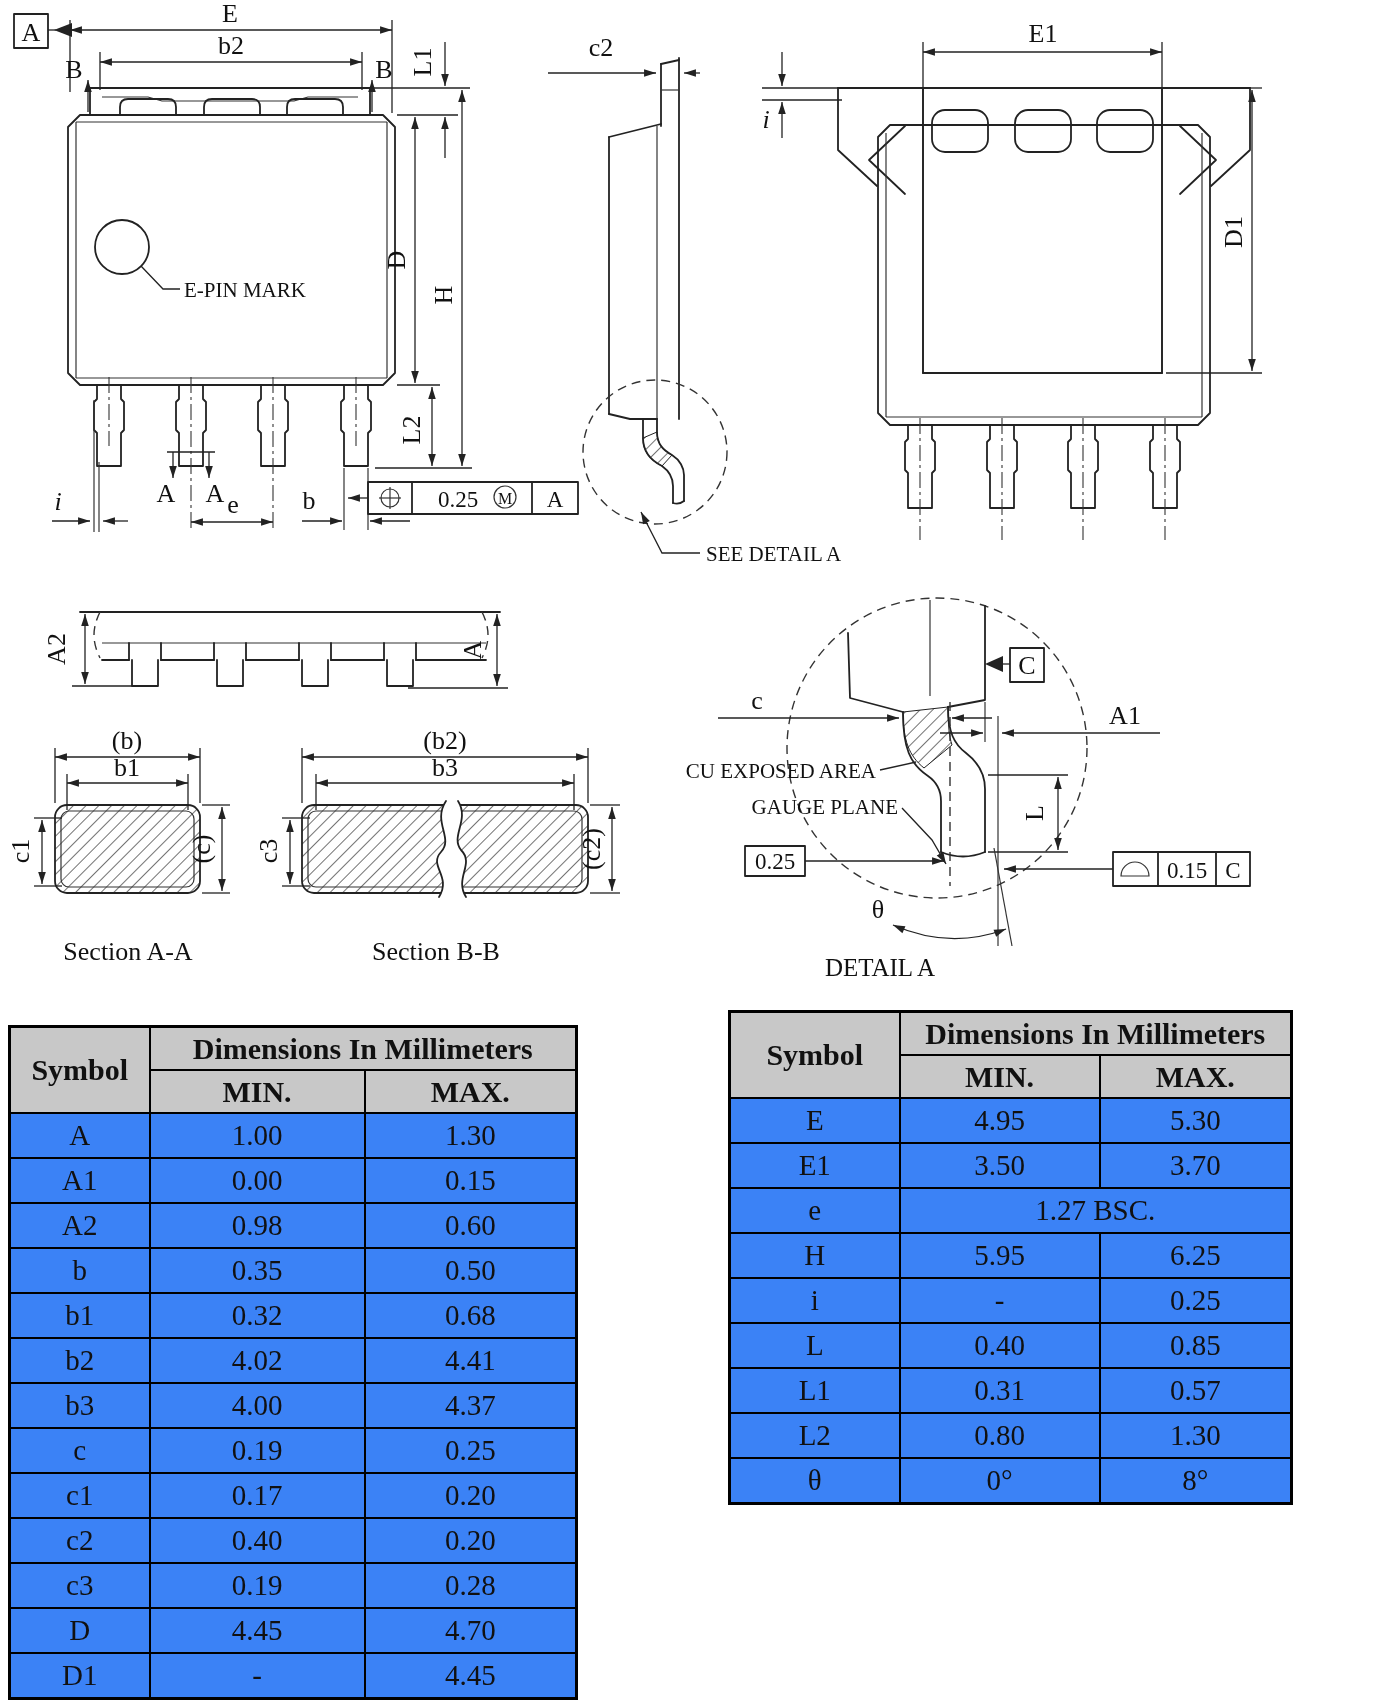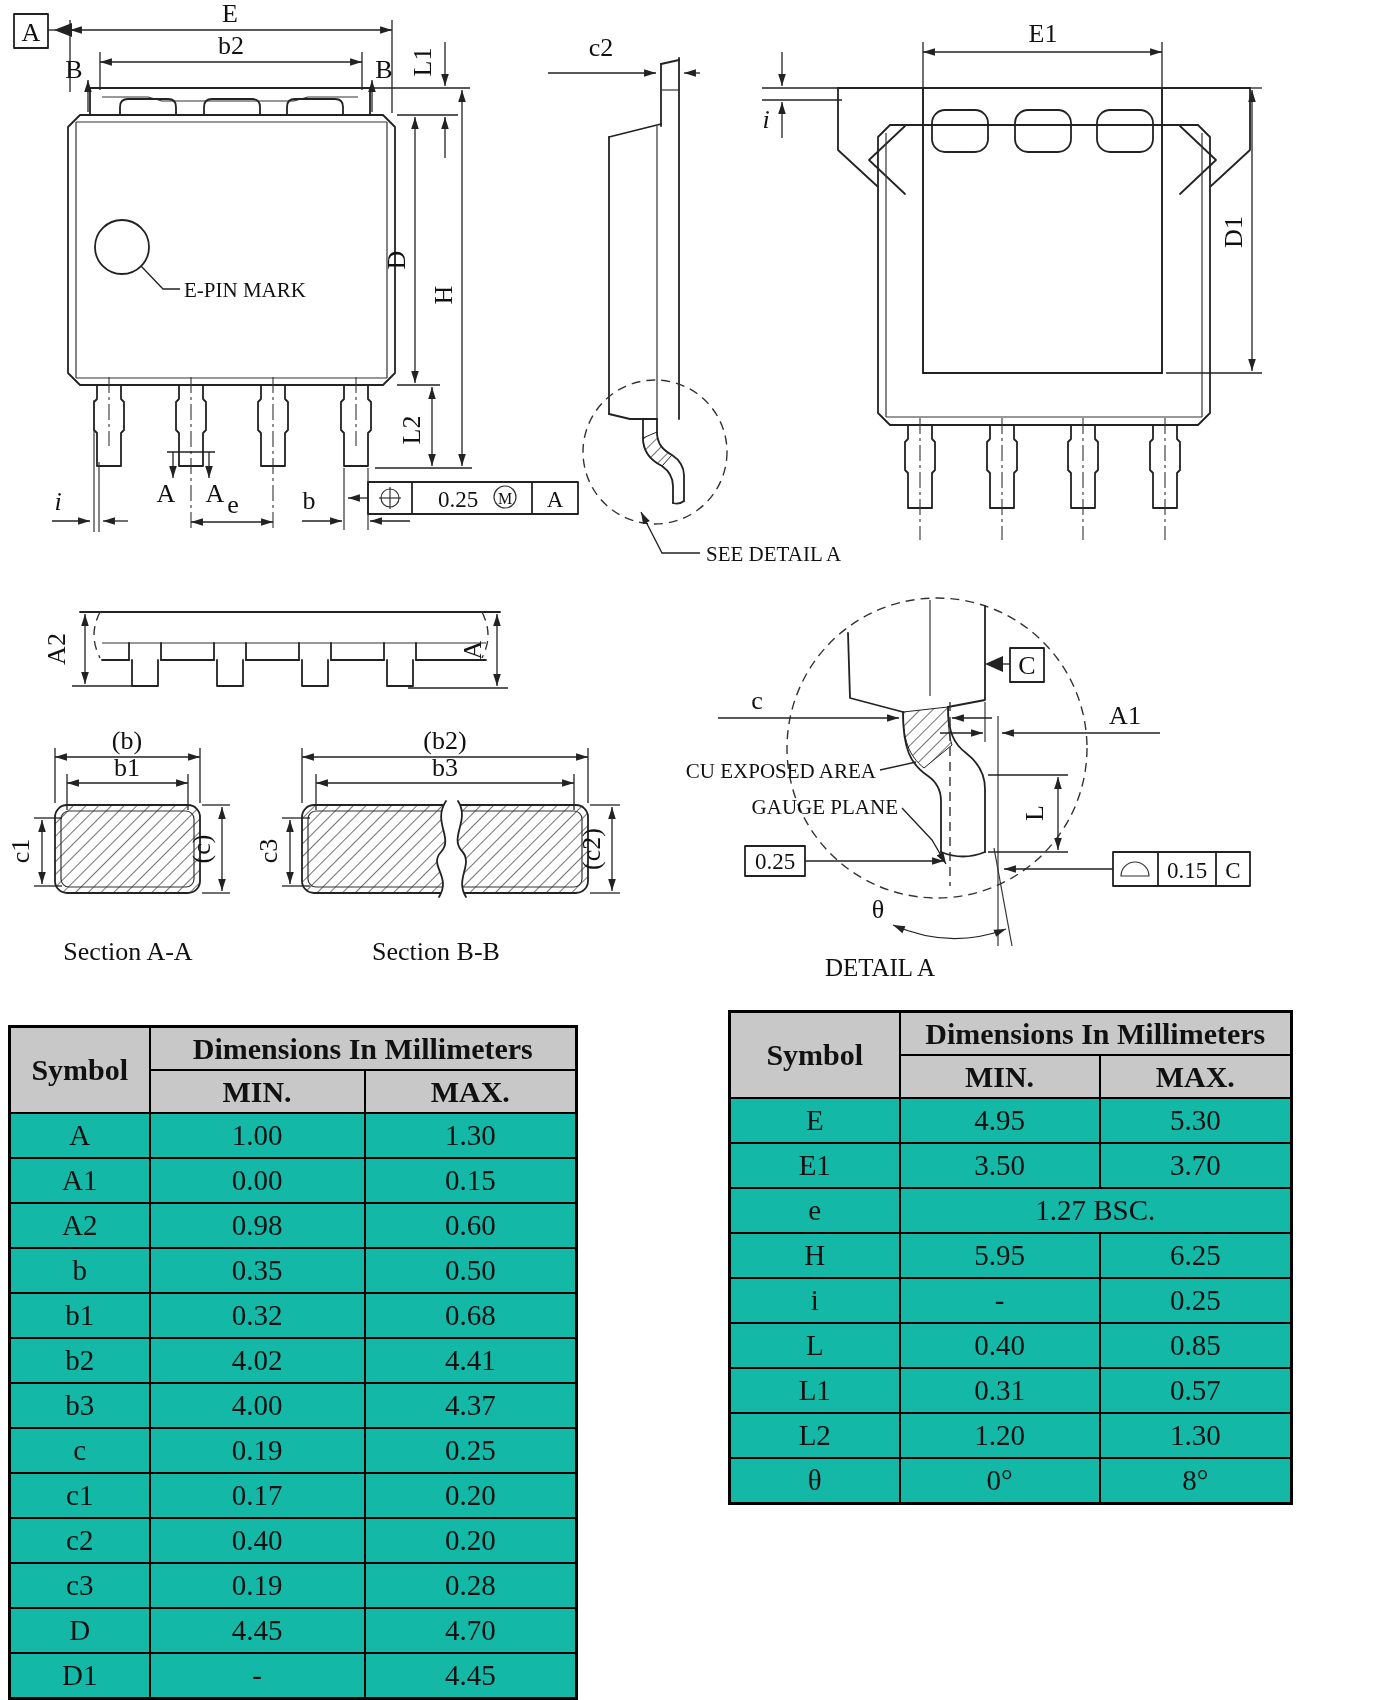--- a/index.html
+++ b/index.html
@@ -11,21 +11,21 @@
   .thin{fill:none;stroke:#333;stroke-width:1.2px;}
   .dim{fill:none;stroke:#222;stroke-width:1.3px;}
   .cl{fill:none;stroke:#333;stroke-width:1.1px;stroke-dasharray:16 4 3 4;}
   .dash{fill:none;stroke:#333;stroke-width:1.4px;stroke-dasharray:9 6;}
   .hatchfill{fill:url(#hatch);stroke:#222;stroke-width:1.8px;}
   .t{font-size:26px;}
   .t21{font-size:21px;}
   .t23{font-size:23px;}
   .ti{font-size:26px;font-style:italic;}
   table.dim-table{position:absolute;border-collapse:collapse;table-layout:fixed;
-     background:#14b8a6;border:3px solid #000;}
+     background:#3b82f6;border:3px solid #000;}
   table.dim-table th, table.dim-table td{border:2px solid #000;text-align:center;
      vertical-align:middle;padding:0;line-height:1.05;}
   table.dim-table th{background:#c8c8c8;font-weight:bold;font-size:30px;height:41px;}
   table.dim-table td{font-size:29px;height:43px;font-weight:normal;}
 </style>
 </head>
 <body>
 
 <div id="page">
 
@@ -482,21 +482,21 @@
           <td>0.40</td>
           <td>0.85</td>
         </tr>
     <tr>
           <td>L1</td>
           <td>0.31</td>
           <td>0.57</td>
         </tr>
     <tr>
           <td>L2</td>
-          <td>1.20</td>
+          <td>0.80</td>
           <td>1.30</td>
         </tr>
     <tr>
           <td>θ</td>
           <td>0°</td>
           <td>8°</td>
         </tr>
   </tbody>
 </table>
 

